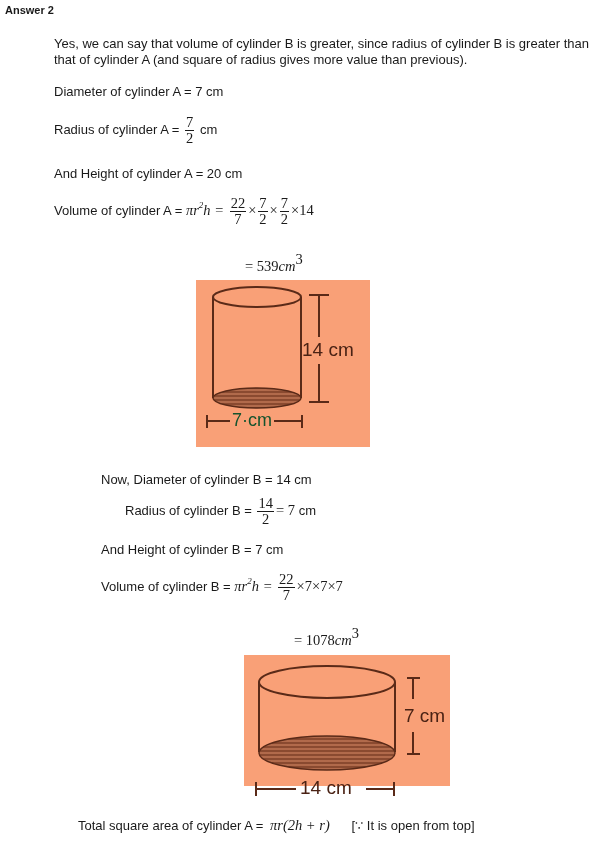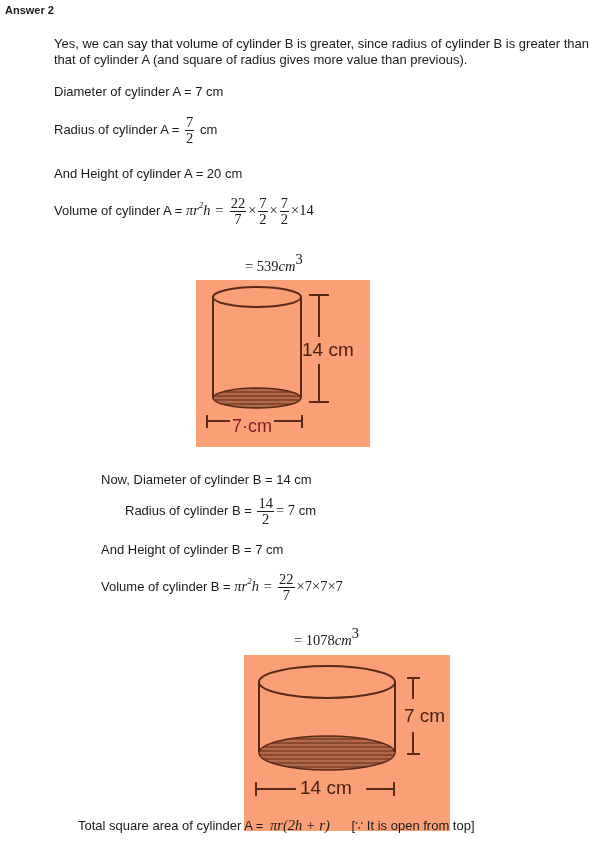--- a/index.html
+++ b/index.html
@@ -70,21 +70,21 @@
     <ellipse cx="61" cy="118" rx="44" ry="10" fill="url(#hatchA)" stroke="#5a2a18" stroke-width="1.5"></ellipse>
     <line x1="113" y1="15" x2="133" y2="15" stroke="#5a2a18" stroke-width="2"></line>
     <line x1="123" y1="15" x2="123" y2="57" stroke="#5a2a18" stroke-width="2"></line>
     <line x1="123" y1="84" x2="123" y2="122" stroke="#5a2a18" stroke-width="2"></line>
     <line x1="113" y1="122" x2="133" y2="122" stroke="#5a2a18" stroke-width="2"></line>
     <line x1="11" y1="141" x2="106" y2="141" stroke="#5a2a18" stroke-width="2"></line>
     <line x1="11" y1="135" x2="11" y2="148" stroke="#5a2a18" stroke-width="2"></line>
     <line x1="106" y1="135" x2="106" y2="148" stroke="#5a2a18" stroke-width="2"></line>
   </svg>
   <div class="abs" style="left:106px;top:59px;font-size:19px;color:#4a2214;">14 cm</div>
-  <div class="abs" style="left:34px;top:136px;font-size:18px;color:#7f1d1d;background:#f9a077;padding:0 2px;">7·cm</div>
+  <div class="abs" style="left:34px;top:130px;font-size:18px;color:#14532d;background:#f9a077;padding:0 2px;">7·cm</div>
 </div>
 
 <div class="abs" style="left:101px;top:472px;">Now, Diameter of cylinder B = 14 cm</div>
 
 <div class="abs" style="left:101px;top:496px;margin-left:24px;">
   <span>Radius of cylinder B =</span>
   <span class="frac">
       <span class="n">14</span>
       <span class="d">2</span>
     </span><span class="num">= 7</span>
@@ -99,21 +99,21 @@
   <span class="frac">
       <span class="n">22</span>
       <span class="d">7</span>
     </span><span class="num">×7×7×7</span>
 </div>
 
 <div class="abs" style="left:294px;top:625px;">
   <span class="num">= 1078</span><span class="math">cm</span><sup class="num">3</sup>
 </div>
 
-<div class="img-box" style="left:244px;top:655px;width:206px;height:176px;">
+<div class="img-box" style="left:244px;top:655px;width:206px;height:131px;">
   <svg width="206" height="147" viewBox="0 0 206 147">
     <defs>
       <pattern id="hatchB" width="4" height="4" patternUnits="userSpaceOnUse">
         <rect width="4" height="4" fill="#8a4a30"></rect>
         <path d="M0 2 H4" stroke="#d88a66" stroke-width="1"></path>
       </pattern>
     </defs>
     <ellipse cx="83" cy="27" rx="68" ry="16" fill="none" stroke="#5a2a18" stroke-width="2"></ellipse>
     <line x1="15" y1="27" x2="15" y2="97" stroke="#5a2a18" stroke-width="2"></line>
     <line x1="151" y1="27" x2="151" y2="97" stroke="#5a2a18" stroke-width="2"></line>

